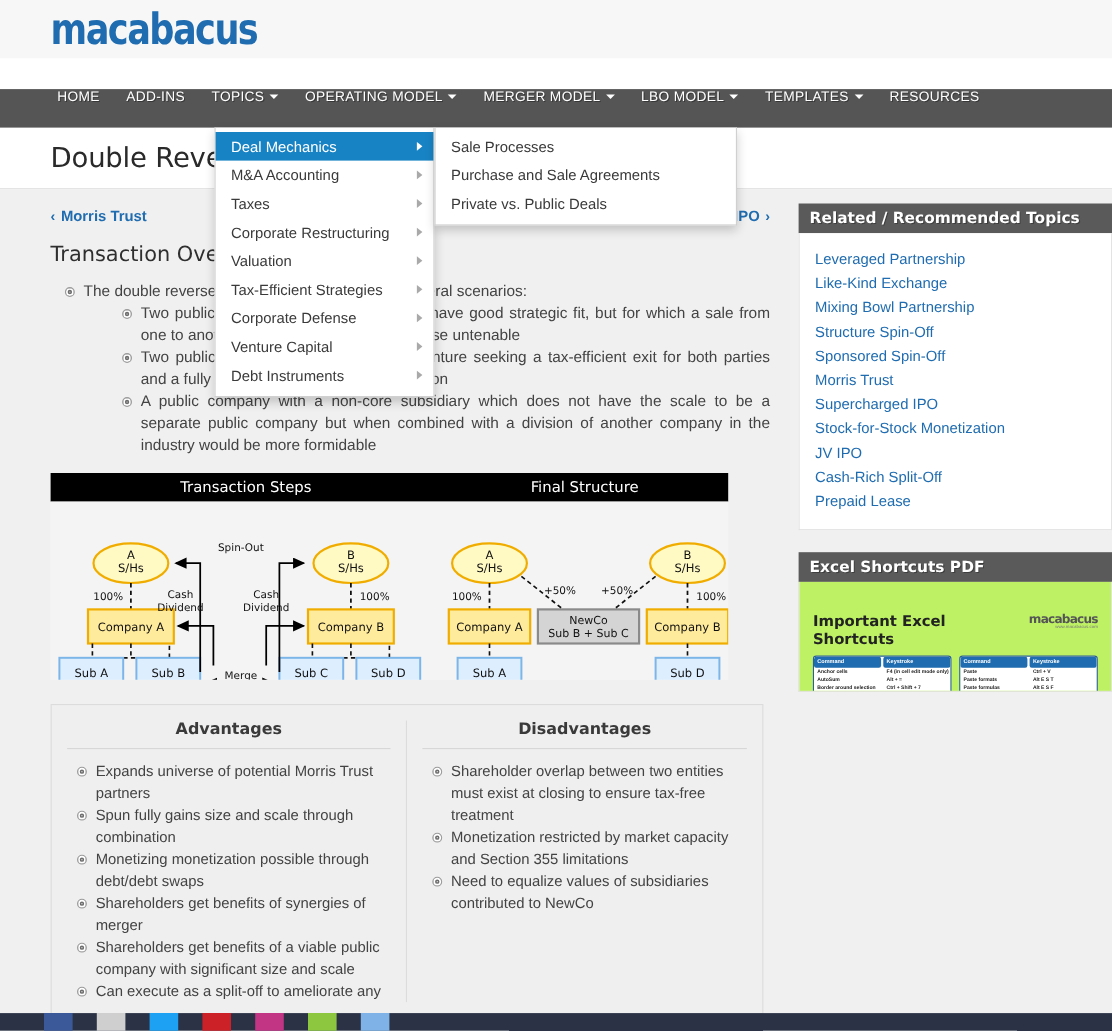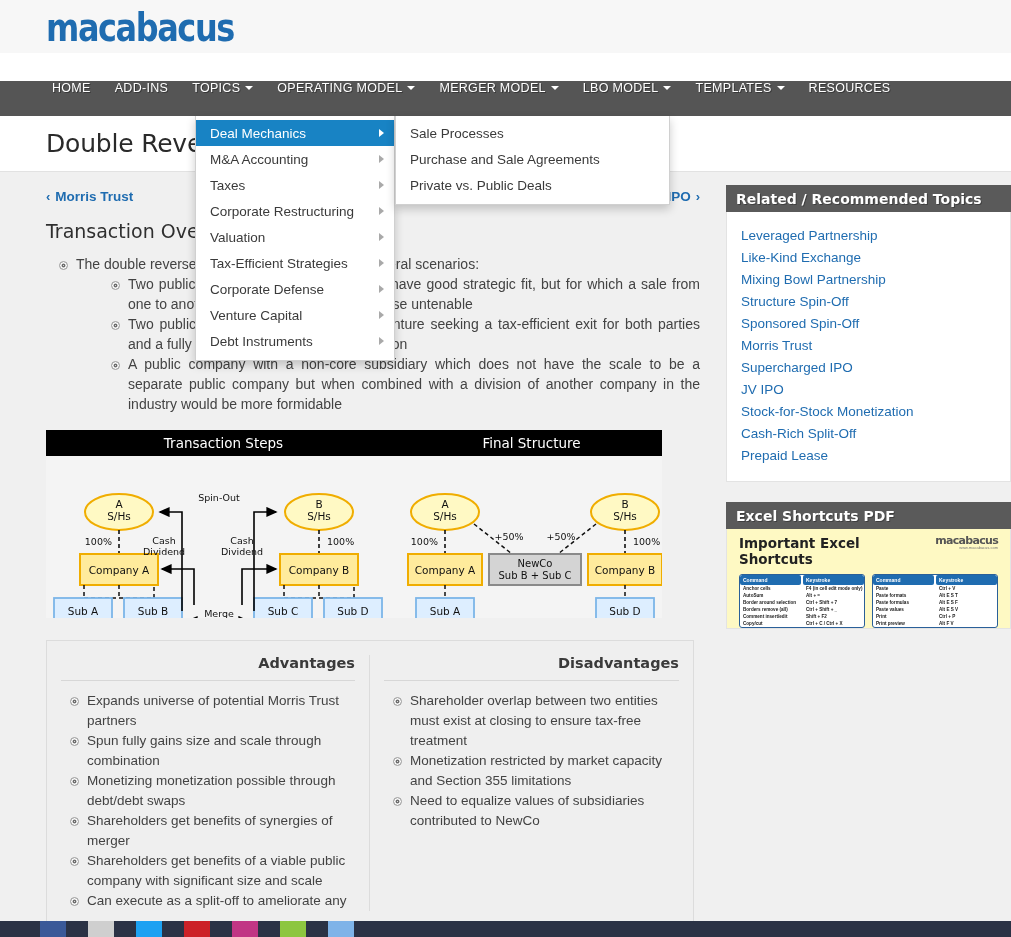--- a/index.html
+++ b/index.html
@@ -245,21 +245,21 @@
     margin-top: 22px;
     width: 648px;
     background: #efefef;
     border: 1px solid #dcdcdc;
     display: flex;
     padding: 14px 0 10px 0;
   }
   .pc-col { width: 50%; padding: 0 14px; }
   .pc-col.left { border-right: 1px solid #dcdcdc; }
   .pc-title {
-    text-align: right;
+    text-align: center;
     font-size: 14.5px;
     font-weight: bold;
     color: #3a3a3a;
     padding-bottom: 9px;
     border-bottom: 1px solid #d7d7d7;
     margin-bottom: 10px;
     font-family: "DejaVu Sans", sans-serif;
   }
   .pc-col ul.bul > li { font-size: 13.5px; line-height: 20px; padding-left: 26px; text-align: left; }
   .pc-col ul.bul > li::before { left: 9px; top: 6px; }
@@ -288,24 +288,24 @@
     display: block;
     color: #1f6cb0;
     font-size: 13.5px;
     line-height: 22px;
     text-decoration: none;
     cursor: pointer;
   }
 
   .excel-widget { margin-top: 20px; }
   .excel-body {
-    background: #fef9c3;
+    background: #bef264;
     border: 1px solid #e3e3e3;
     border-top: none;
-    padding: 6px 12px 0 12px;
+    padding: 28px 12px 0 12px;
     height: 100px;
     overflow: hidden;
     position: relative;
   }
   .excel-title-row { display: flex; align-items: flex-start; justify-content: space-between; }
   .excel-title {
     font-size: 13.5px;
     font-weight: bold;
     color: #222;
     font-family: "DejaVu Sans", sans-serif;
@@ -610,22 +610,22 @@
     <div class="widget">
       <div class="widget-head">Related / Recommended Topics</div>
       <div class="widget-body">
         <a>Leveraged Partnership</a>
         <a>Like-Kind Exchange</a>
         <a>Mixing Bowl Partnership</a>
         <a>Structure Spin-Off</a>
         <a>Sponsored Spin-Off</a>
         <a>Morris Trust</a>
         <a>Supercharged IPO</a>
+        <a>Stock-for-Stock Monetization</a>
         <a>JV IPO</a>
-        <a>Stock-for-Stock Monetization</a>
         <a>Cash-Rich Split-Off</a>
         <a>Prepaid Lease</a>
       </div>
     </div>
 
     <div class="widget excel-widget">
       <div class="widget-head">Excel Shortcuts PDF</div>
       <div class="excel-body">
         <div class="excel-title-row">
           <div class="excel-title">Important Excel Shortcuts</div>

